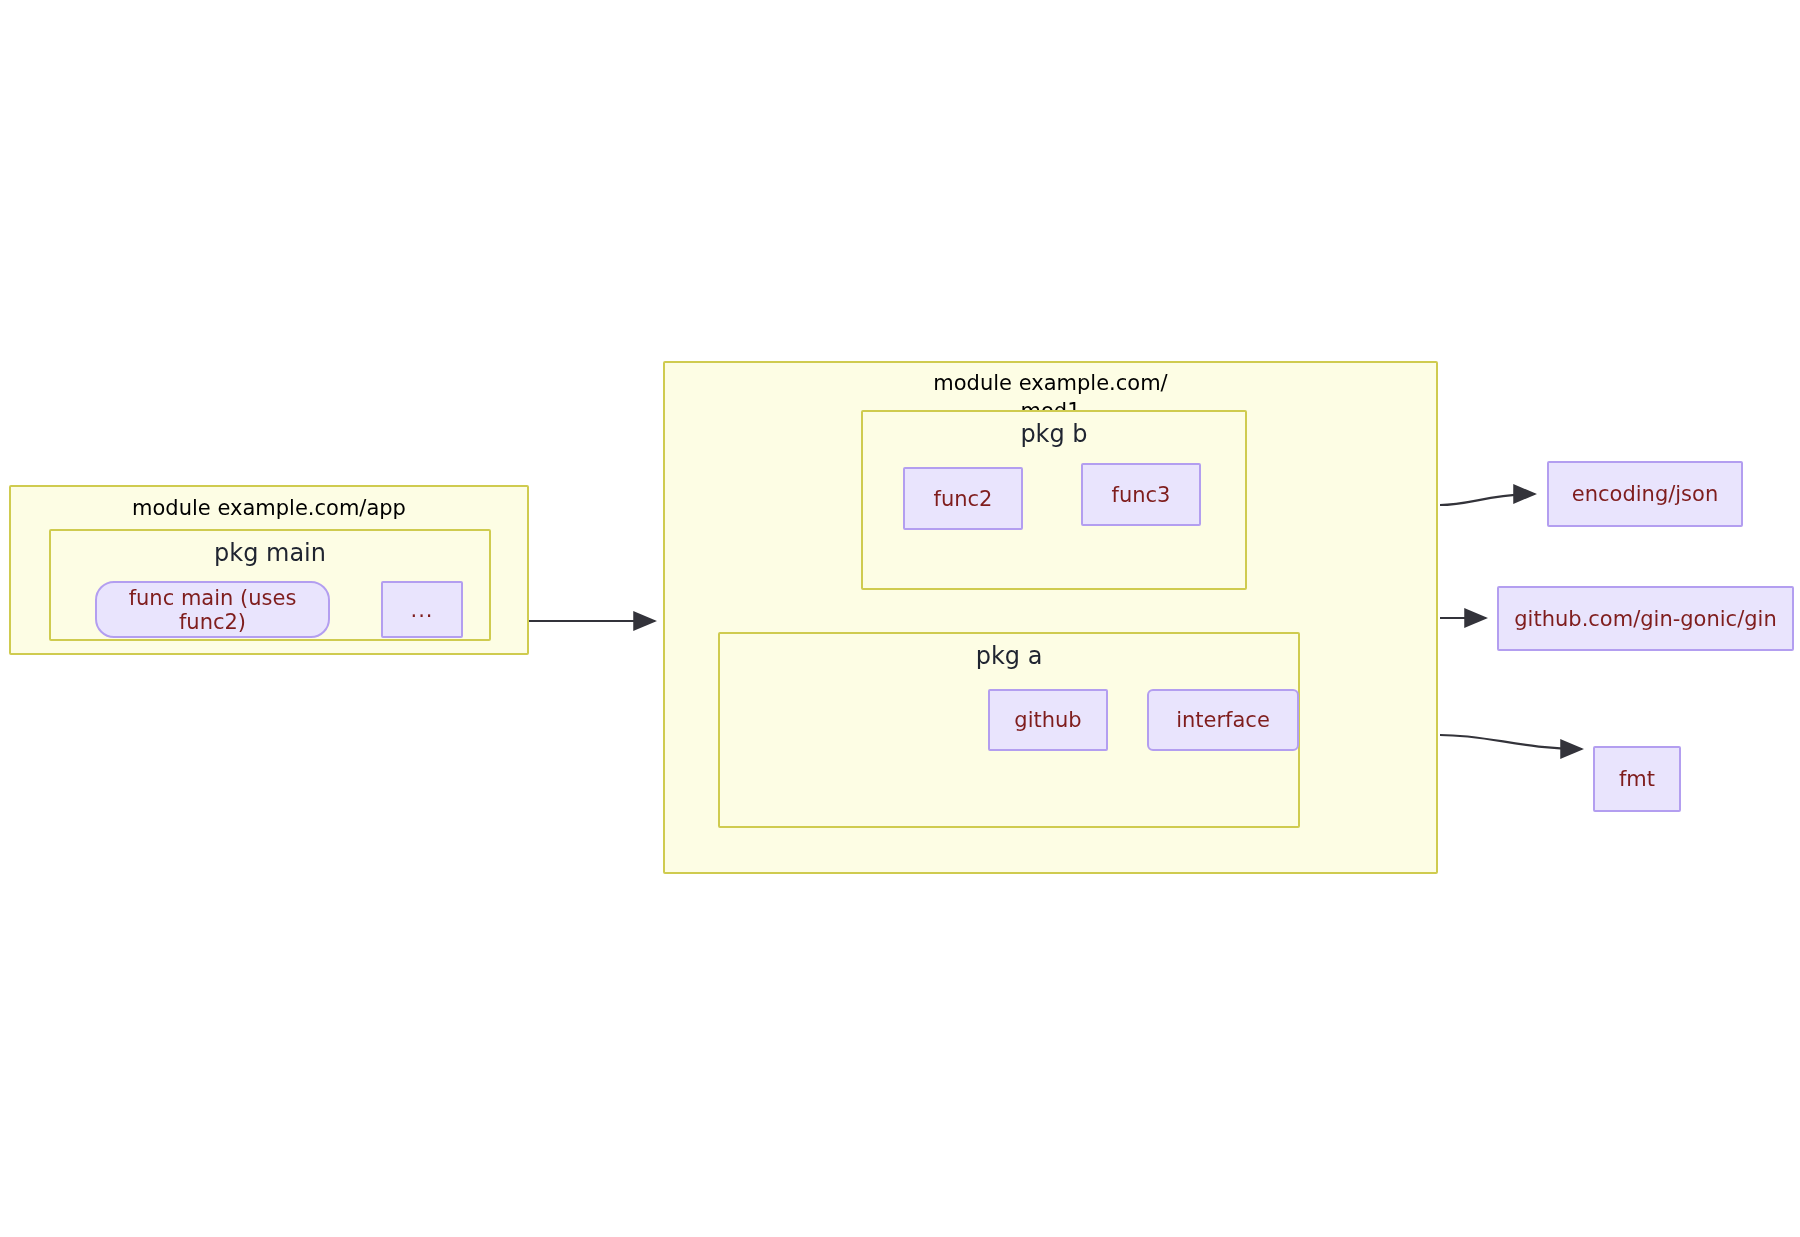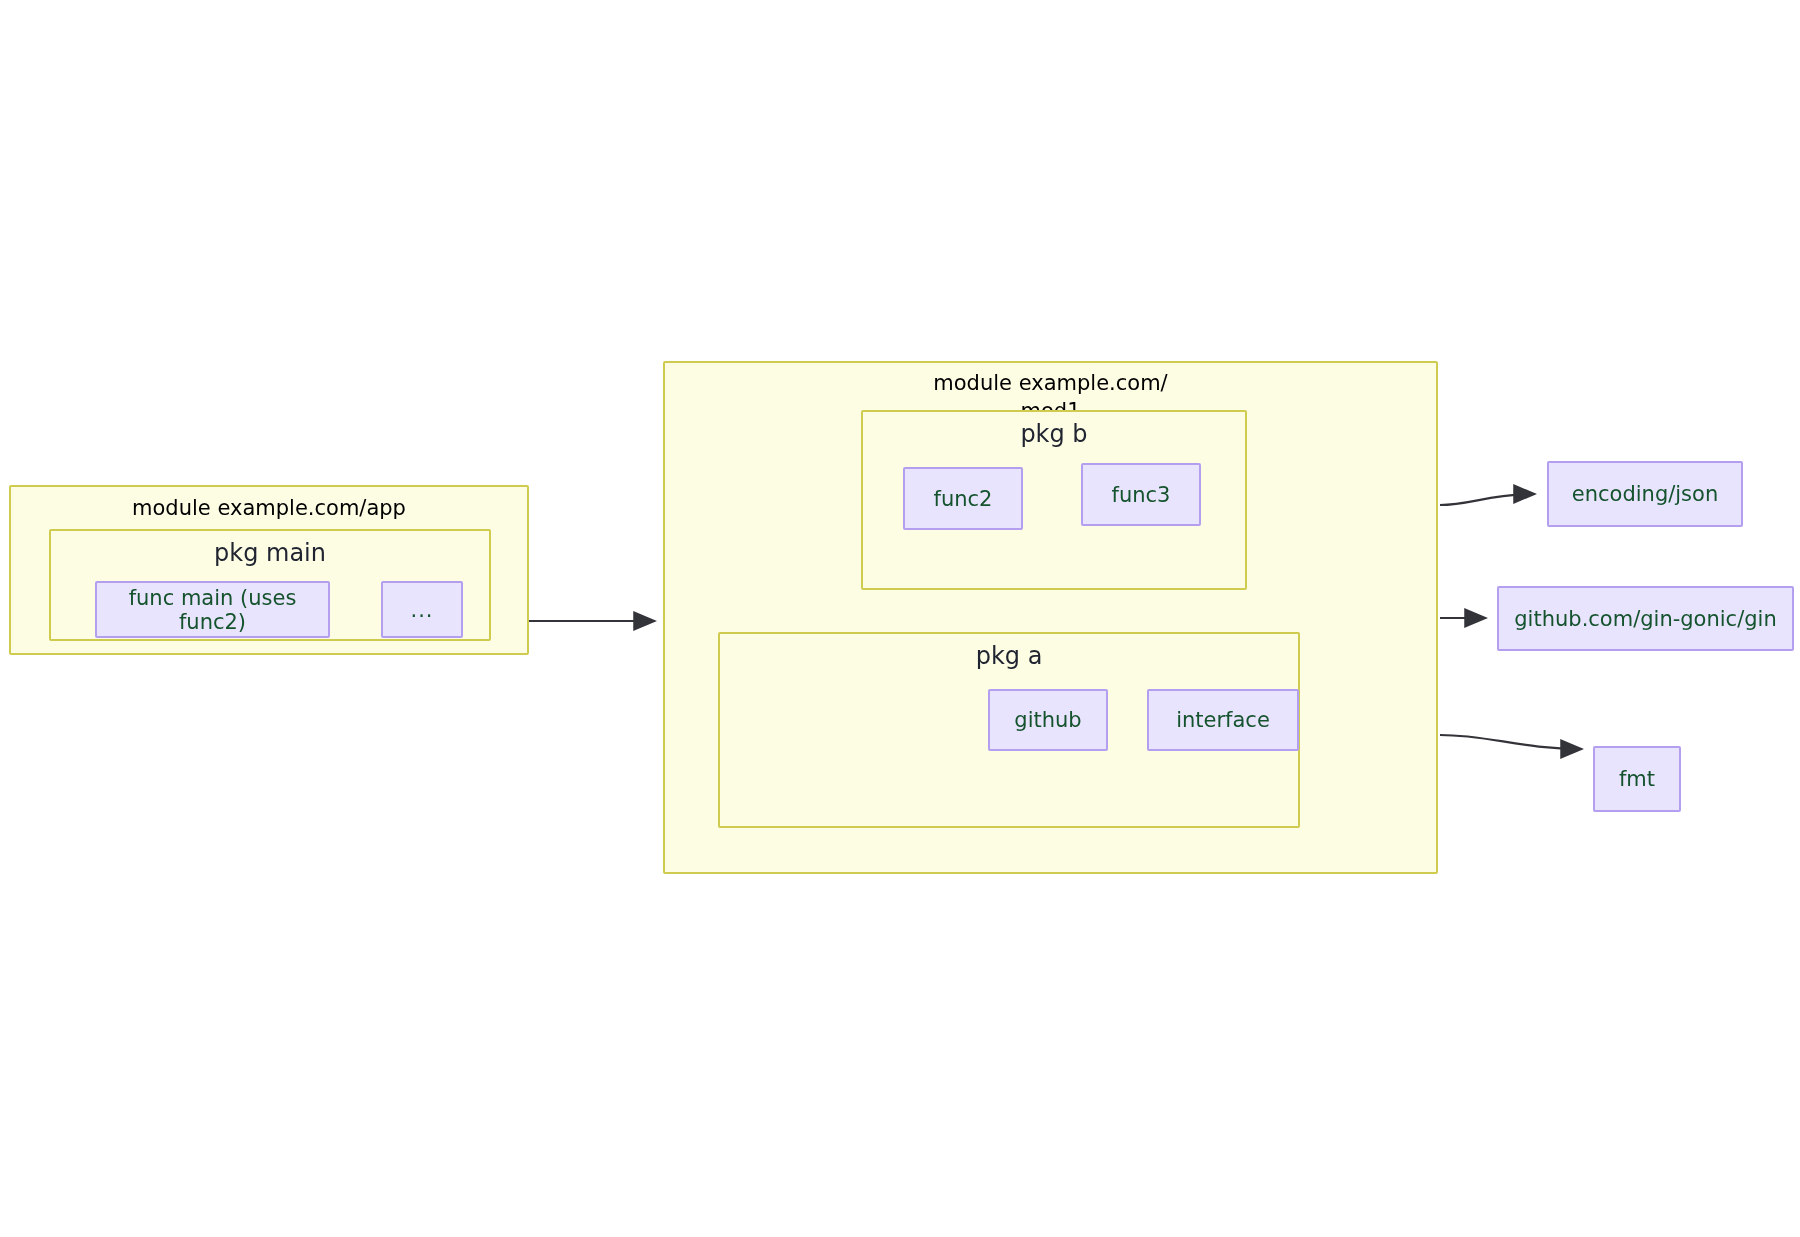--- a/index.html
+++ b/index.html
@@ -66,21 +66,21 @@
   .node {
     position: absolute;
     box-sizing: border-box;
     background: #e9e4fd;
     border: 2px solid #b39ef0;
     border-radius: 2px;
     display: flex;
     align-items: center;
     justify-content: center;
     font-size: 21px;
-    color: #14532d;
+    color: #7f1d1d;
     text-align: center;
     padding: 0 6px;
   }
   .node.ellipsis {
     letter-spacing: 1px;
   }
 
   
   #edges {
     position: absolute;
@@ -119,21 +119,21 @@
 
     <path class="edge-path" d="M 1440 735 C 1490 735 1520 749 1582 749" marker-end="url(#ah)"></path>
   </svg>
 
   <div class="module" style="left:9px; top:485px; width:520px; height:170px;">
     <div class="cluster-label" style="top:8px;">module example.com/app</div>
 
     <div class="pkg" style="left:38px; top:42px; width:442px; height:112px;">
       <div class="cluster-label" style="top:7px;">pkg main</div>
 
-      <div class="node" style="left:44px; top:50px; width:235px; height:57px;">
+      <div class="node" style="left:44px; top:50px; width:235px; height:57px;border-radius:19px;">
         <span>func main (uses func2)</span>
       </div>
 
       <div class="node ellipsis" style="left:330px; top:50px; width:82px; height:57px;">
         <span>...</span>
       </div>
     </div>
   </div>
 
   <div class="module" style="left:663px; top:361px; width:775px; height:513px;">
@@ -153,21 +153,21 @@
     </div>
 
     <div class="pkg" style="left:53px; top:269px; width:582px; height:196px;">
       <div class="cluster-label" style="top:7px;">pkg a</div>
 
 
       <div class="node" style="left:268px; top:55px; width:120px; height:62px;">
         <span>github</span>
       </div>
 
-      <div class="node" style="left:427px; top:55px; width:152px; height:62px;">
+      <div class="node" style="left:427px; top:55px; width:152px; height:62px;border-radius:6px;">
         <span>interface</span>
       </div>
     </div>
   </div>
 
   <div class="node" style="left:1547px; top:461px; width:196px; height:66px;">
     <span>encoding/json</span>
   </div>
 
   <div class="node" style="left:1497px; top:586px; width:297px; height:65px;">

